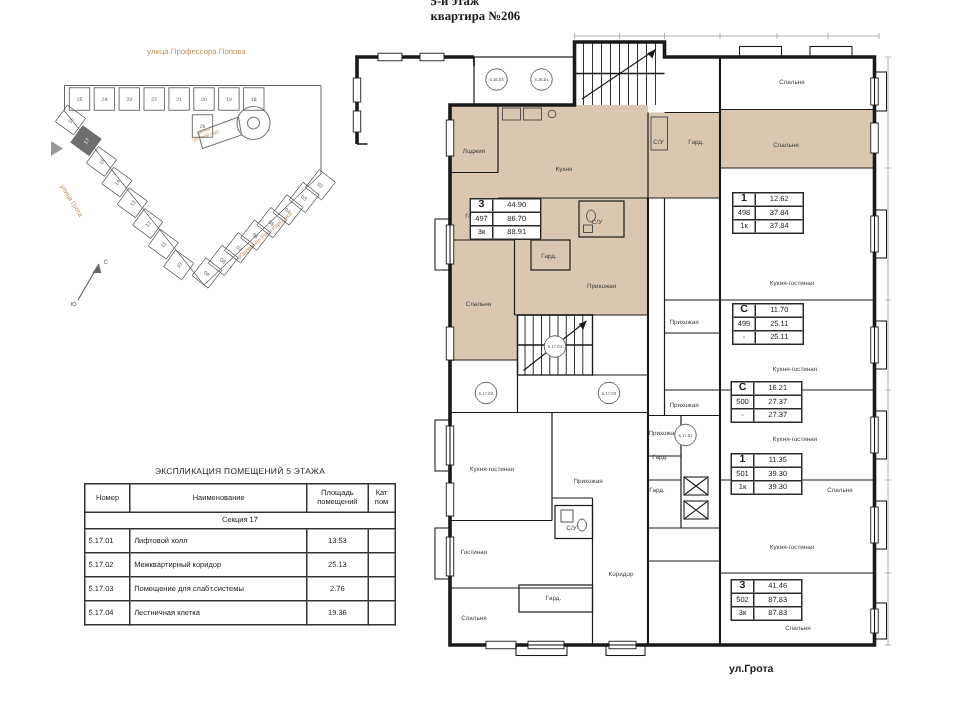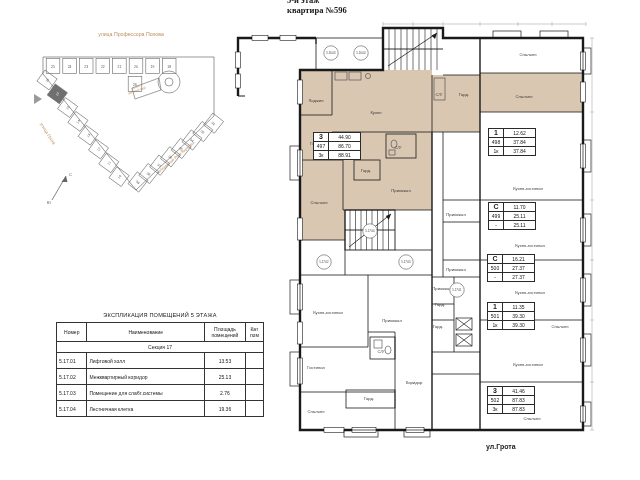--- a/index.html
+++ b/index.html
@@ -33,21 +33,21 @@
   .u-big{font-weight:bold;font-size:7px;}
   #street-label{position:absolute;left:486px;top:443px;font-size:7px;font-weight:bold;}
 </style>
 </head>
 <body>
 
 <div id="page">
 
   <div id="title">
     <div>5-й этаж</div>
-    <div>квартира №596</div>
+    <div>квартира №206</div>
   </div>
 
   <svg id="map" width="198" height="198" viewBox="0 0 198 198">
     <g fill="none" stroke="#555" stroke-width="0.6">
       <path d="M15,33 H186 V92 L108,166 L15,50 Z"></path>
     </g>
     <text x="103" y="12" text-anchor="middle" font-size="5.2" fill="#bf9060">улица Профессора Попова</text>
     <text x="0" y="0" transform="translate(12,100) rotate(58)" font-size="4.4" fill="#bf9060">улица Грота</text>
     <text x="0" y="0" transform="translate(130,150) rotate(-40)" font-size="3.8" fill="#bf9060">набережная Реки Карповки</text>
 

